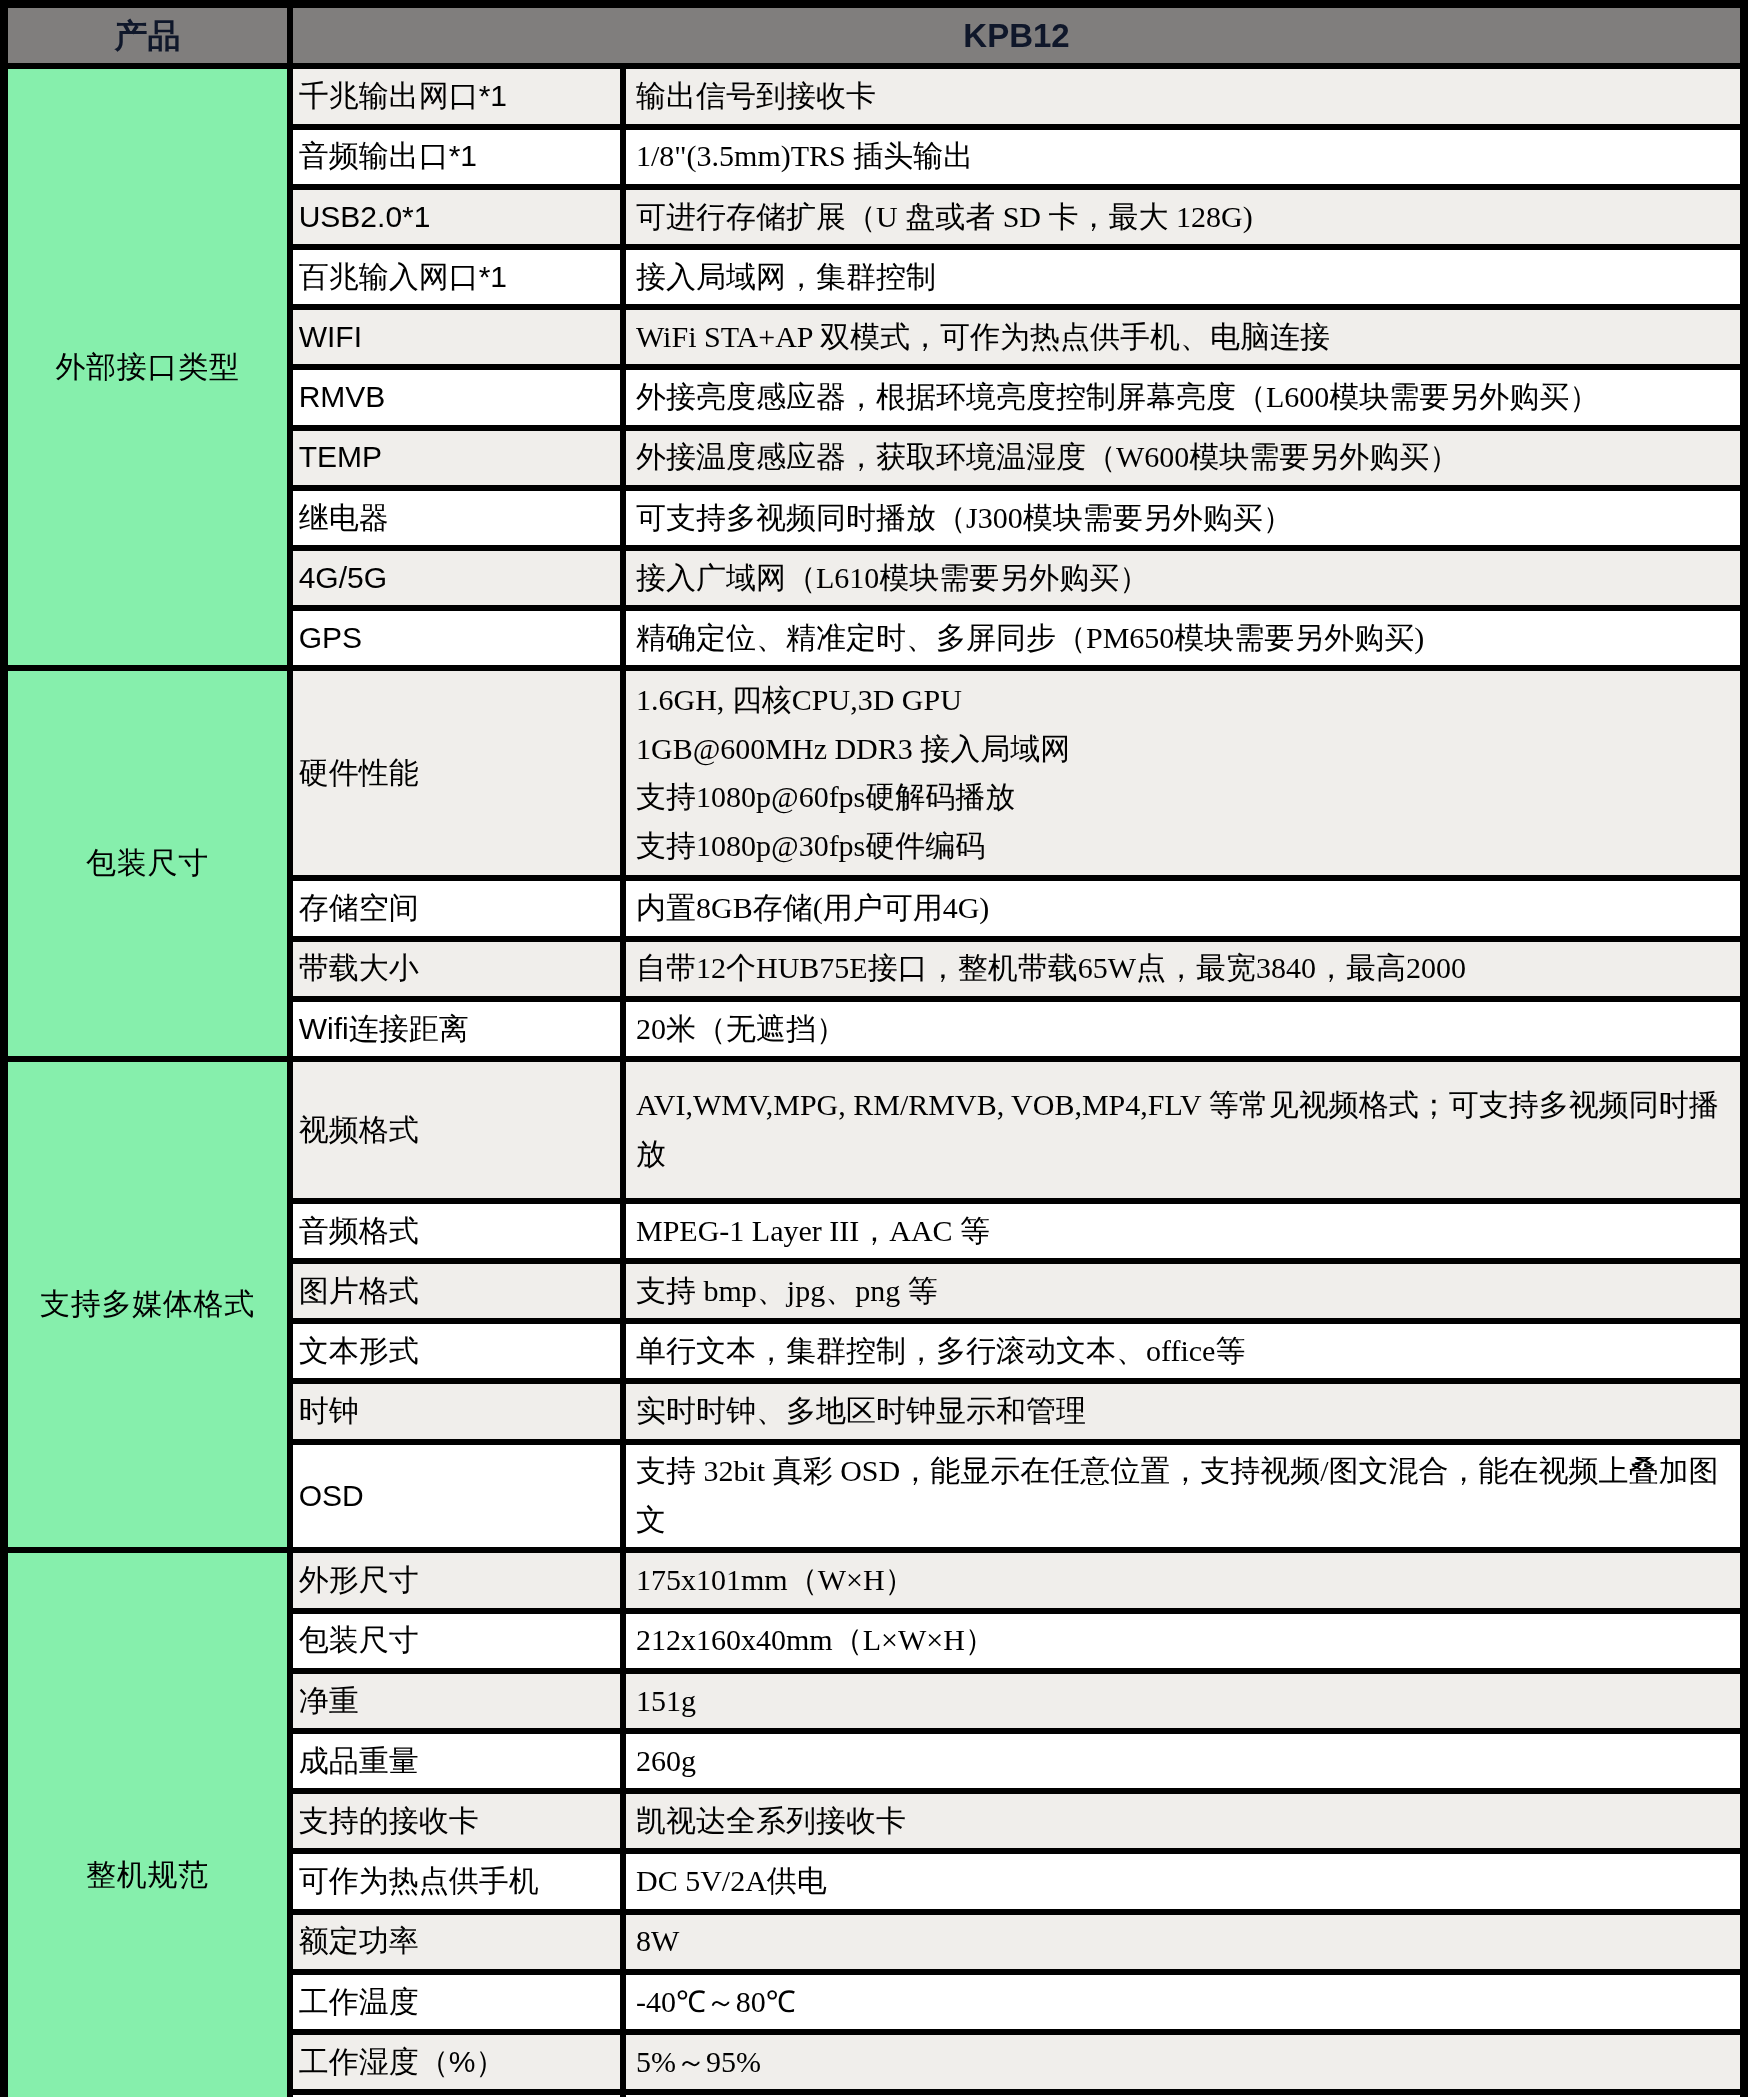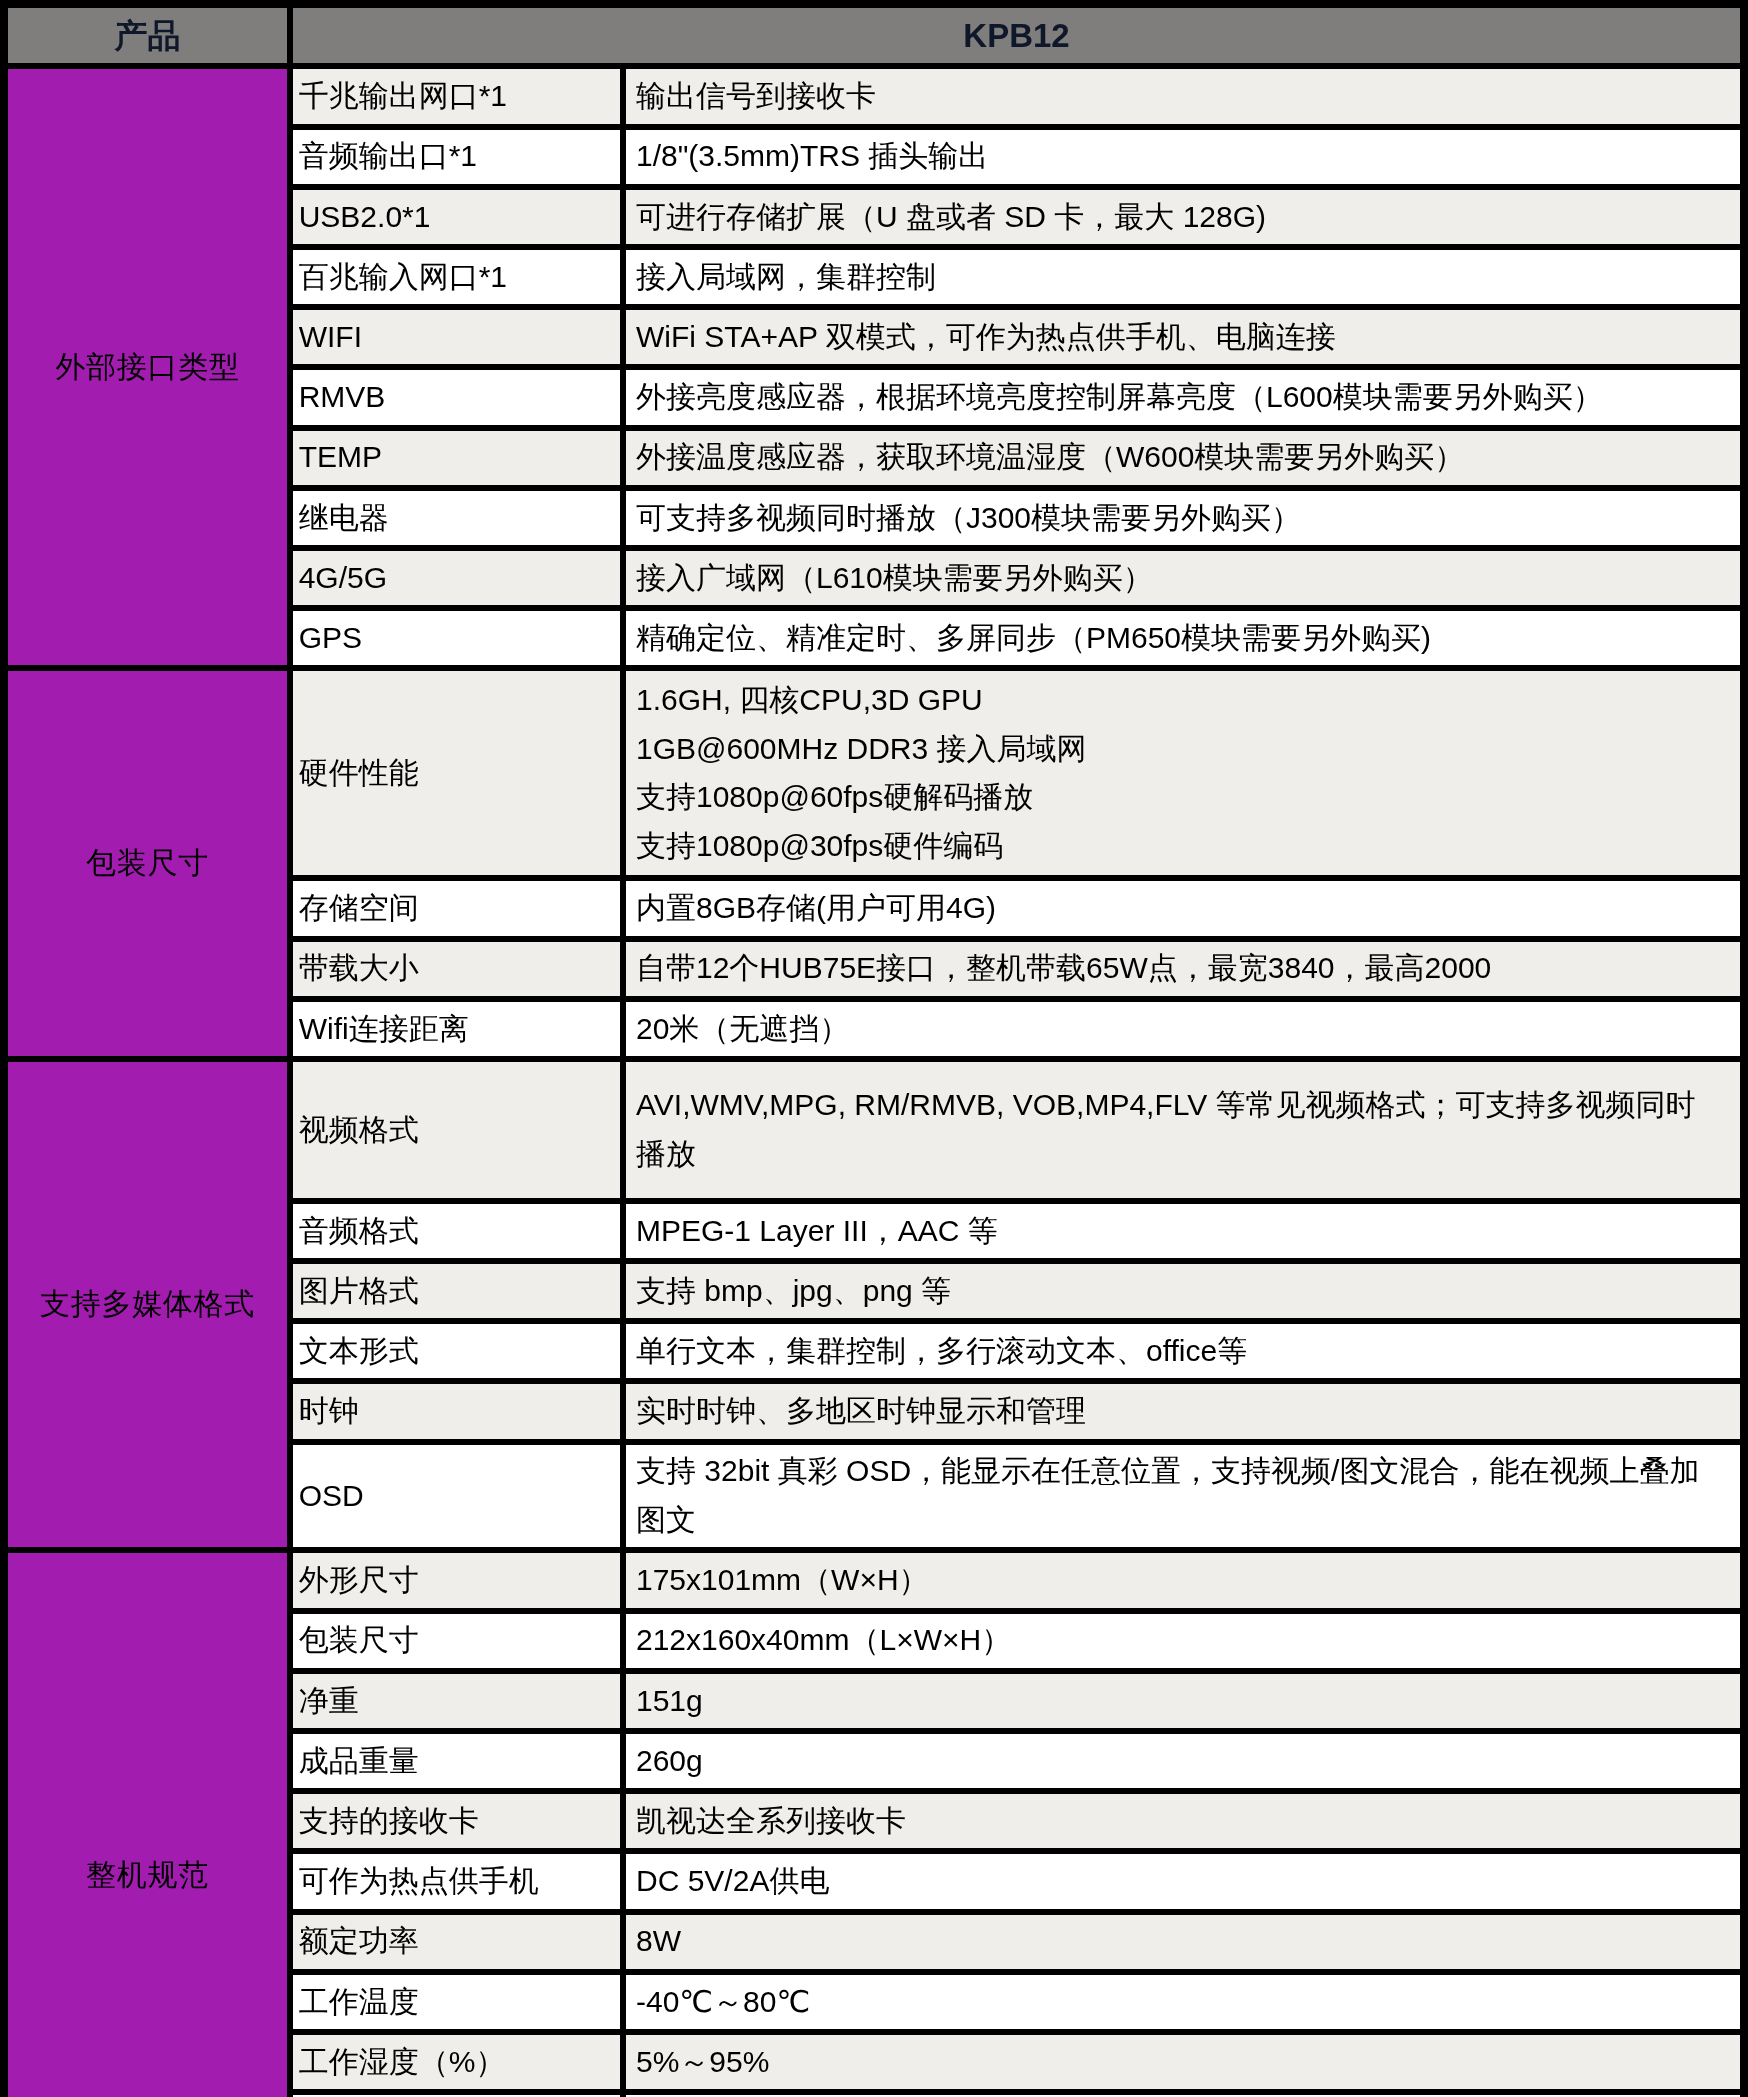--- a/index.html
+++ b/index.html
@@ -35,32 +35,33 @@
     background: #807e7d;
     color: #0f172a;
     font-weight: 700;
     font-size: 33px;
     text-align: center;
     vertical-align: middle;
   }
   td.group {
     text-align: center;
     vertical-align: middle;
-    background: #a21caf;
+    background: #86efac;
     letter-spacing: 0.7px;
   }
   td.label {
     vertical-align: middle;
     padding: 0 5.7px;
   }
   td.value {
     text-align: left;
     vertical-align: middle;
     padding: 2.8px 17px 2.8px 10px;
     white-space: pre-line;
+    font-family: Liberation Serif, serif;
   }
   tr.std   { height: 55px; }
   tr.h-hw  { height: 210px; }
   tr.h-vid { height: 142px; }
   tr.h-osd { height: 101px; }
   tr.h-ip  { height: 96px; }
   tr.alt td.label, tr.alt td.value { background: #f0eeeb; }
 </style>
 </head>
 <body>

